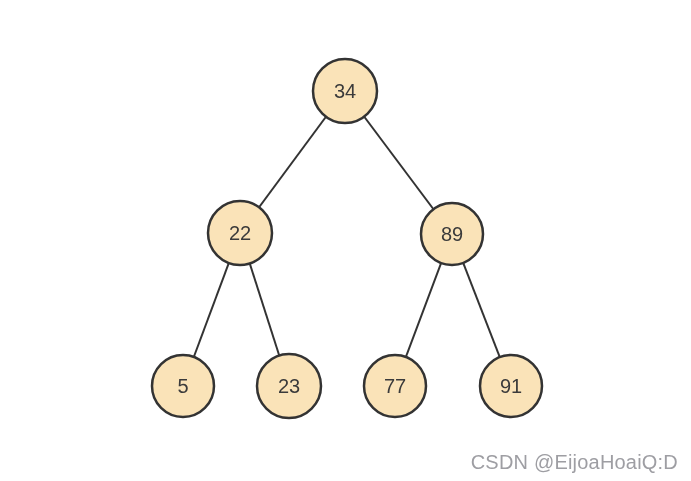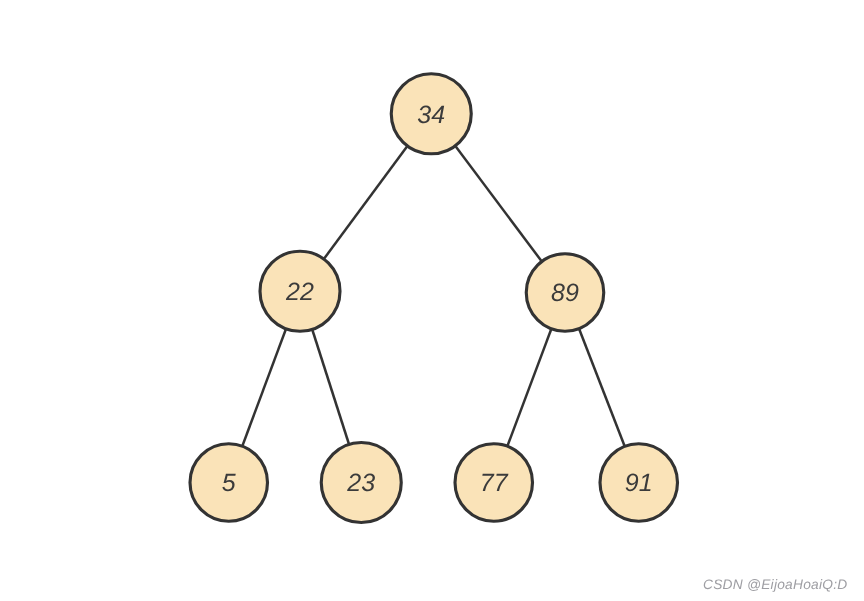--- a/index.html
+++ b/index.html
@@ -7,28 +7,27 @@
     padding: 0;
     background: #ffffff;
     font-family: "Liberation Sans", sans-serif;
   }
   .canvas {
     position: relative;
     width: 691px;
     height: 481px;
     background: #ffffff;
     overflow: hidden;
-    font-style: italic;
   }
   svg { display: block; }
   .watermark {
     position: absolute;
     right: 13px;
     bottom: 7px;
-    font-size: 11px;
+    font-size: 20px;
     color: #9e9ea3;
     letter-spacing: 0.2px;
     font-family: "Liberation Sans", sans-serif;
     user-select: none;
   }
 </style>
 </head>
 <body>
 
 <div class="canvas">

